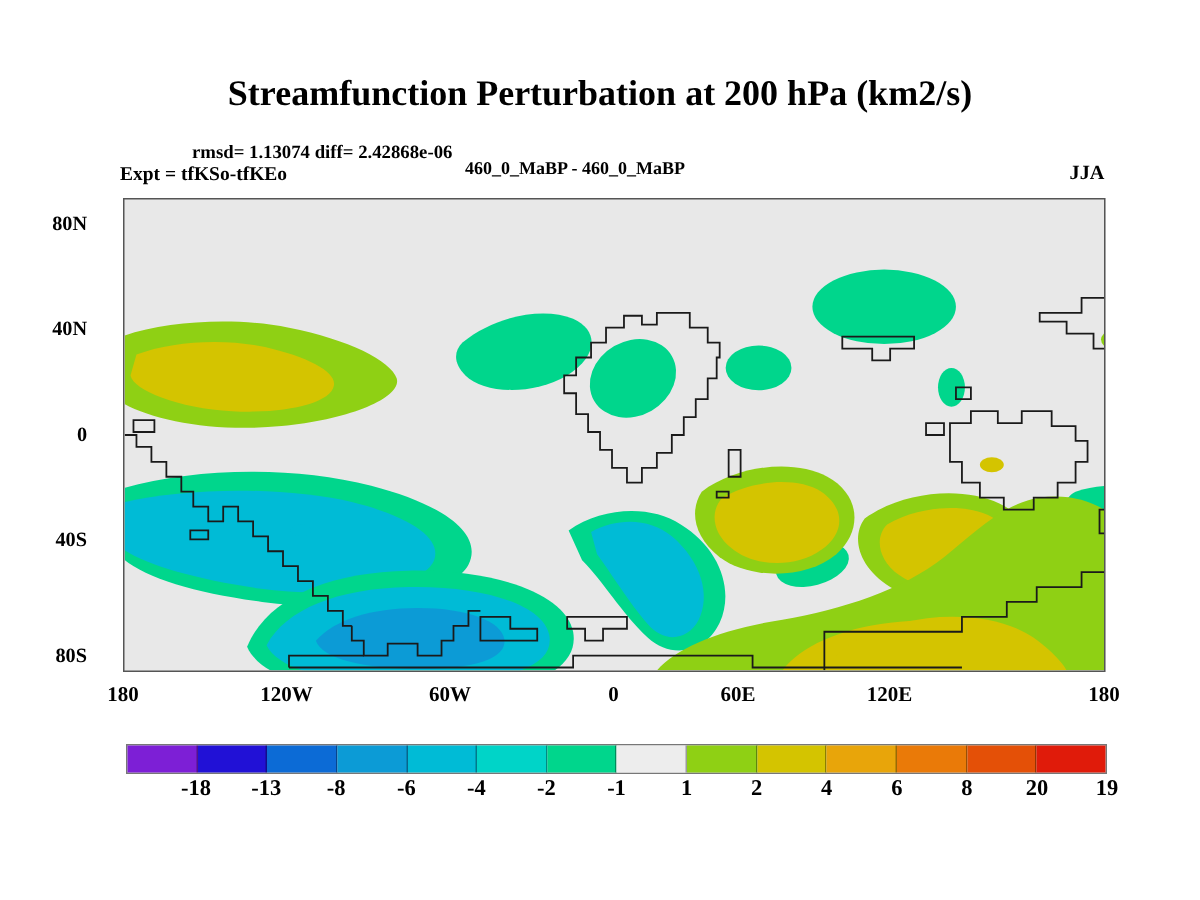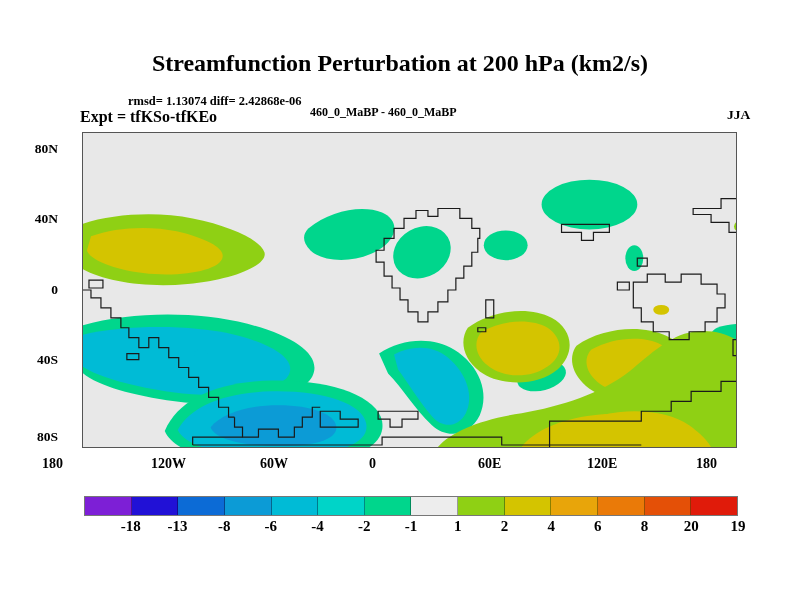--- a/index.html
+++ b/index.html
@@ -3,37 +3,37 @@
 <meta charset="utf-8">
 <style>
   html,body{margin:0;padding:0;background:#fff;}
   body{width:800px;height:600px;position:relative;overflow:hidden;
        font-family:"Liberation Serif",serif;color:#000;}
 
   #title{position:absolute;left:0;top:50px;width:800px;text-align:center;
          font-size:24px;font-weight:700;letter-spacing:0px;}
 
   #rmsd{position:absolute;left:128px;top:94px;font-size:12.5px;font-weight:700;white-space:nowrap;}
-  #expt{position:absolute;left:80px;top:108px;font-size:16px;font-weight:700;white-space:nowrap;}
+  #expt{position:absolute;left:80px;top:108px;font-size:13px;font-weight:700;white-space:nowrap;}
   #center-label{position:absolute;left:310px;top:105px;font-size:12px;font-weight:700;white-space:nowrap;}
-  #season{position:absolute;left:713px;top:107px;font-size:13.5px;font-weight:700;white-space:nowrap;margin-left:14px;}
+  #season{position:absolute;left:713px;top:107px;font-size:13.5px;font-weight:700;white-space:nowrap;}
 
   
   #plot{position:absolute;left:82px;top:132px;width:655px;height:316px;
         background:#e8e8e8;border:1.5px solid #555;box-sizing:border-box;overflow:hidden;}
   #plot svg{display:block;width:100%;height:100%;}
   .ytick{width:7px;height:1.5px;left:75px;}
   .ytick.minor{width:5px;left:77px;}
   .xtick{height:7px;width:1.5px;top:448px;}
   .xtick.minor{height:5px;top:448px;}
 
   .ylab{position:absolute;right:742px;font-size:13.5px;font-weight:700;
         text-align:right;width:120px;transform:translateY(-50%);}
   .xlab{position:absolute;top:456px;font-size:14px;font-weight:700;
-        width:80px;transform:translateX(-50%);}
+        text-align:center;width:80px;transform:translateX(-50%);}
 
   
   #cbar{position:absolute;left:84px;top:496px;width:654px;height:20px;
         display:flex;border:1.5px solid #777;box-sizing:border-box;}
   #cbar .band{flex:1 1 0;height:100%;border-right:0.5px solid rgba(0,0,0,.35);}
   #cbar .band:last-child{border-right:none;}
   .cblab{position:absolute;top:518px;font-size:15px;font-weight:700;
          text-align:center;width:50px;transform:translateX(-50%);}
 </style>
 </head>
@@ -236,22 +236,22 @@
 <div class="xtick" style="left:518px"></div>
 <div class="xtick minor" style="left:573px"></div>
 <div class="xtick" style="left:627px"></div>
 <div class="xtick minor" style="left:682px"></div>
 <div class="xtick" style="left:736px"></div>
 
 <div class="xlab" style="left:82px">180</div>
 <div class="xlab" style="left:191px">120W</div>
 <div class="xlab" style="left:300px">60W</div>
 <div class="xlab" style="left:409px">0</div>
-<div class="xlab" style="left:518px">60E</div>
-<div class="xlab" style="left:627px">120E</div>
+<div class="xlab" style="left:492px">60E</div>
+<div class="xlab" style="left:593px">120E</div>
 <div class="xlab" style="left:736px">180</div>
 
 <div id="cbar">
     <div class="band" style="background: rgb(125, 31, 214);"></div>
     <div class="band" style="background: rgb(33, 17, 214);"></div>
     <div class="band" style="background: rgb(12, 107, 214);"></div>
     <div class="band" style="background: rgb(12, 155, 214);"></div>
     <div class="band" style="background: rgb(0, 187, 214);"></div>
     <div class="band" style="background: rgb(0, 212, 200);"></div>
     <div class="band" style="background: rgb(0, 214, 140);"></div>

